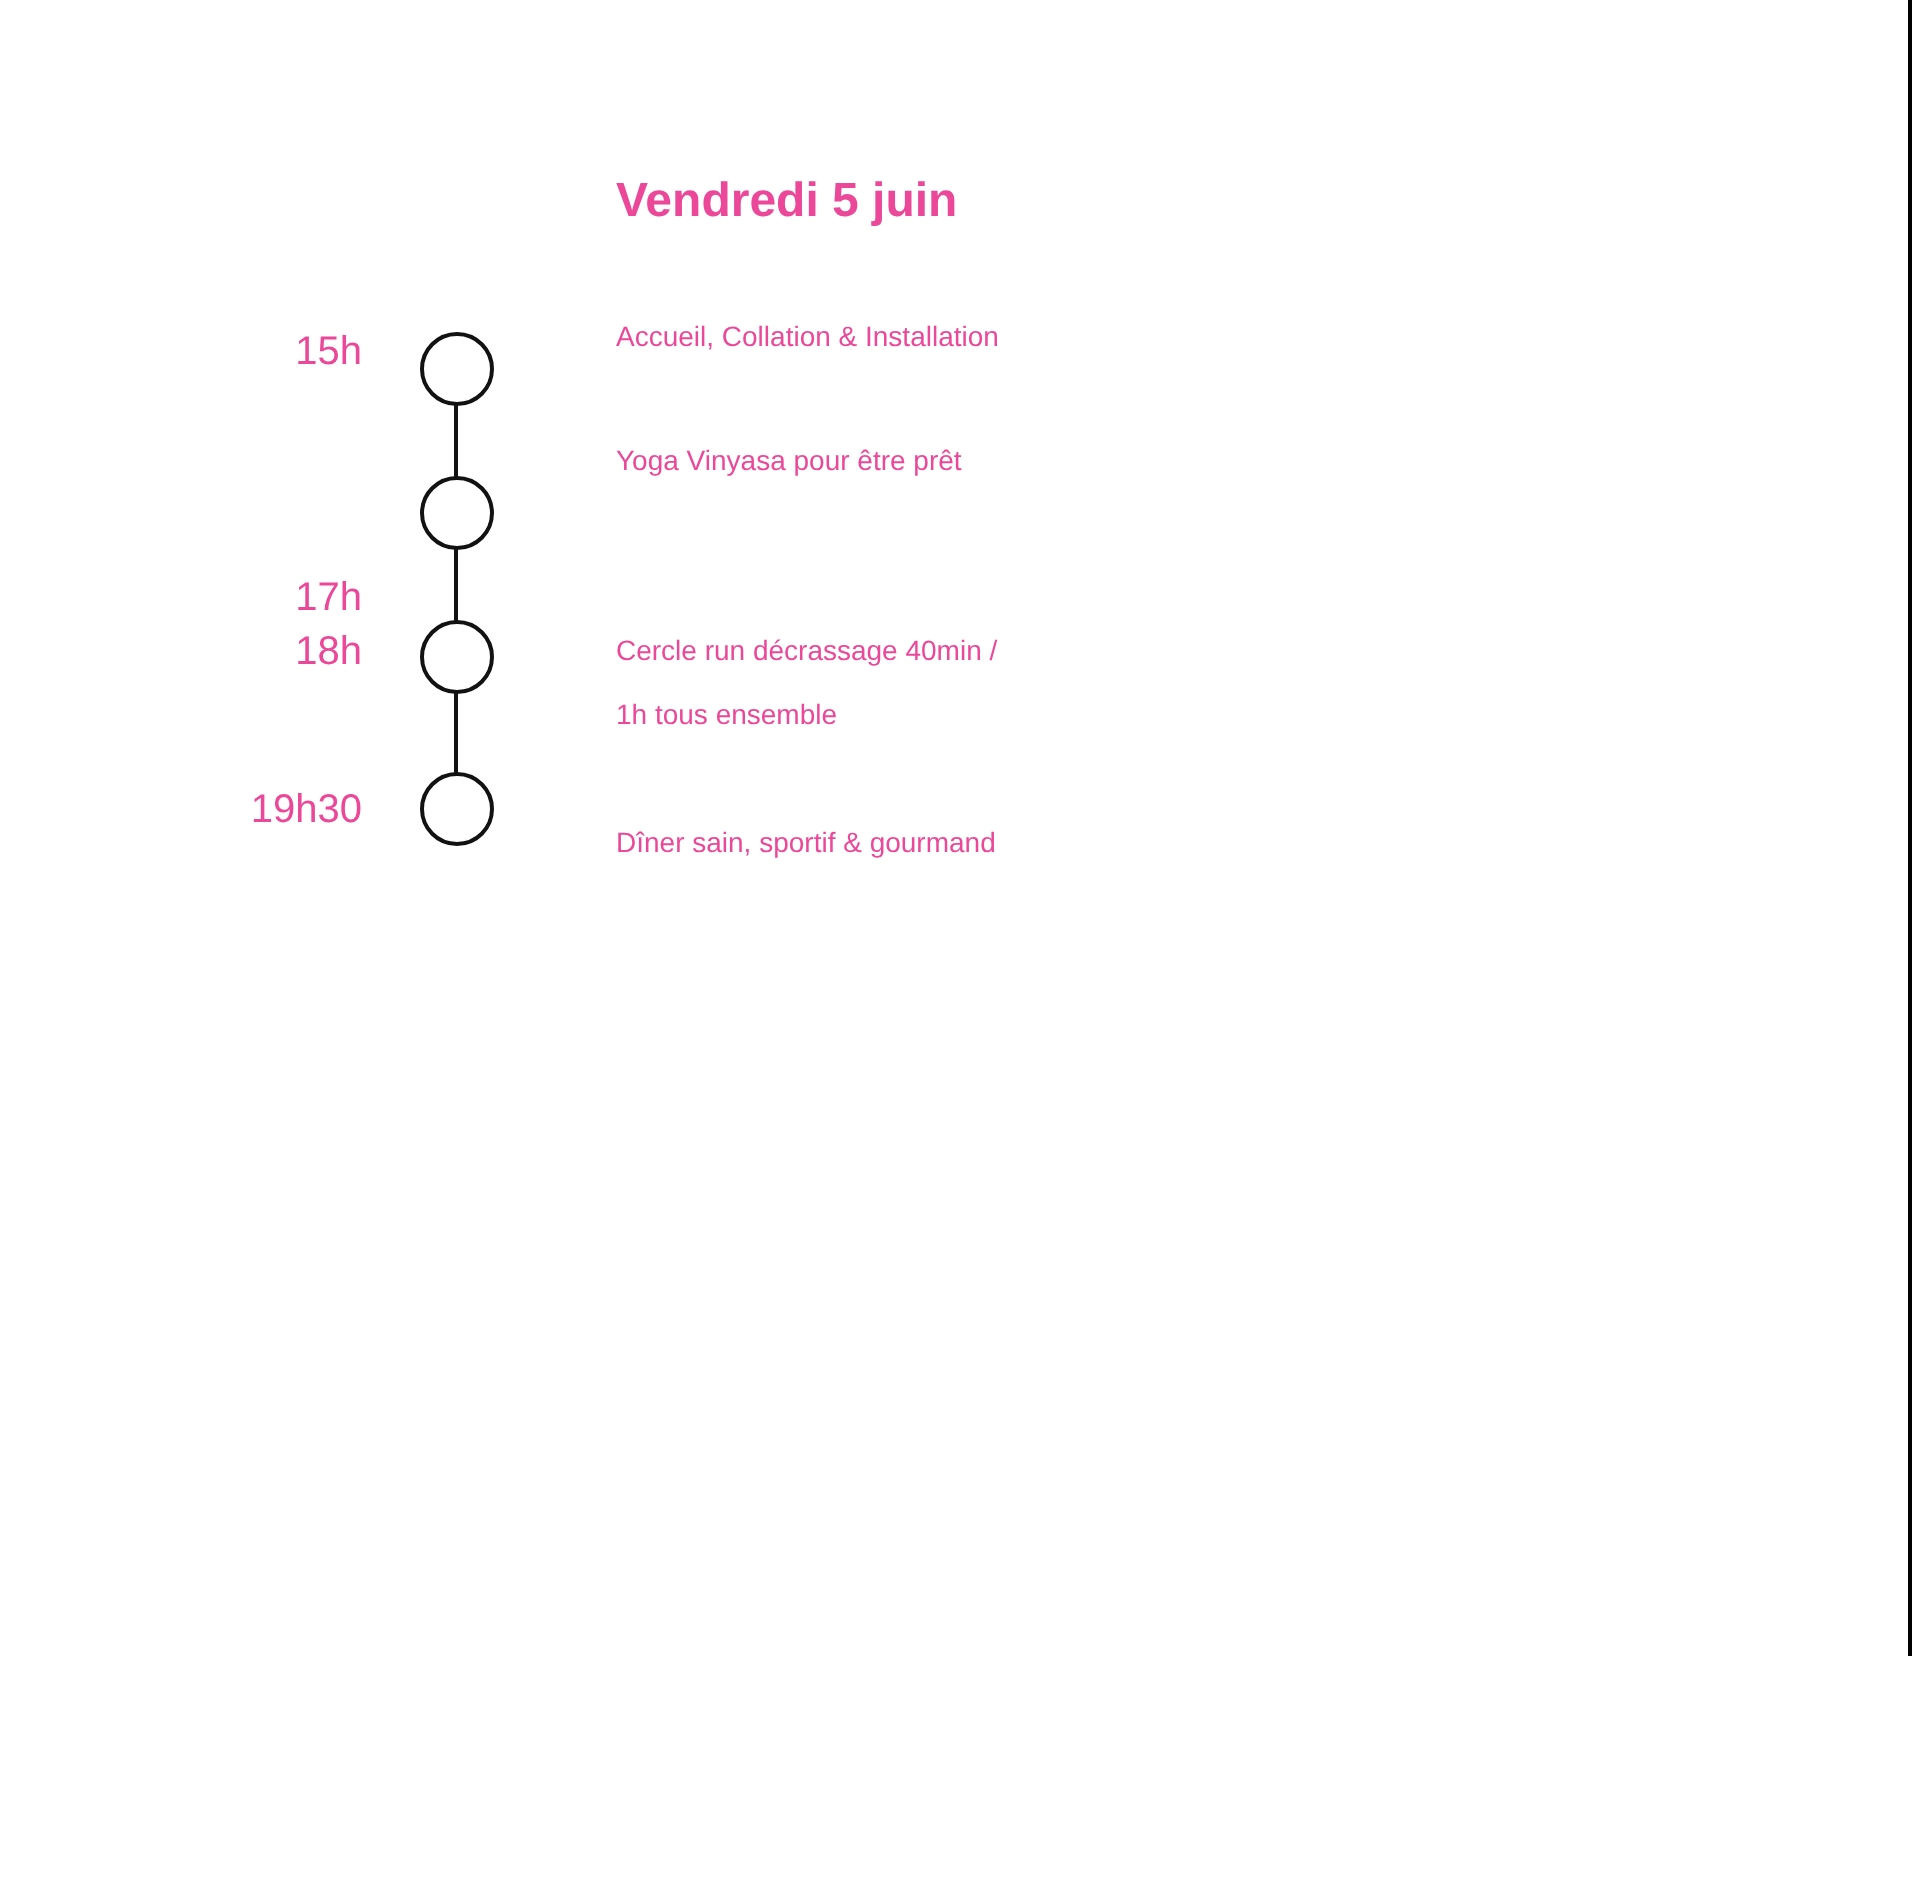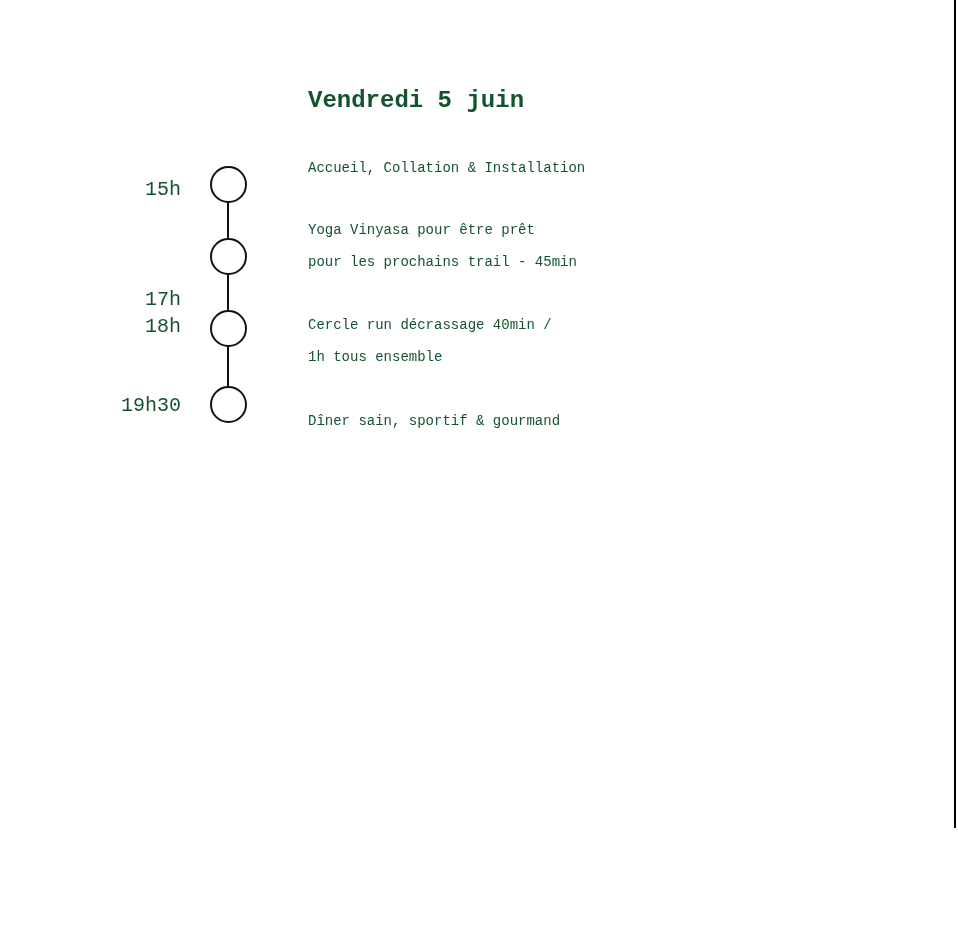--- a/index.html
+++ b/index.html
@@ -1,22 +1,22 @@
 <!DOCTYPE html>
 <html><head>
 <meta charset="utf-8">
 <style>
   html, body { margin: 0; padding: 0; background: #ffffff; }
   .page {
     position: relative;
     width: 958px;
     height: 828px;
     background: #ffffff;
-    font-family: Liberation Mono, monospace;
-    color: #14532d;
+    font-family: Liberation Sans, sans-serif;
+    color: #ec4899;
     overflow: hidden;
   }
   .right-border {
     position: absolute;
     left: 954px;
     top: 0;
     width: 2px;
     height: 937px;
     background: #000000;
   }
@@ -32,21 +32,21 @@
   }
   .time-label {
     position: absolute;
     left: 41px;
     width: 140px;
     text-align: right;
     font-size: 20px;
     line-height: 25px;
     white-space: nowrap;
   }
-  .t0 { top: 177px; }
+  .t0 { top: 164px; }
   .t1 { top: 243px; margin-top: 44px; }
   .t2 { top: 314px; }
   .t3 { top: 393px; }
   .tl-line {
     position: absolute;
     left: 227px;
     top: 185px;
     width: 2px;
     height: 220px;
     background: #121212;
@@ -97,21 +97,20 @@
   <div class="time-label t1">17h</div>
   <div class="time-label t2">18h</div>
   <div class="time-label t3">19h30</div>
 
   <div class="event e0">
     <div>Accueil, Collation &amp; Installation</div>
   </div>
 
   <div class="event e1">
     <div>Yoga Vinyasa pour être prêt</div>
-    <div>pour les prochains trail - 45min</div>
   </div>
 
   <div class="event e2">
     <div>Cercle run décrassage 40min /</div>
     <div>1h tous ensemble</div>
   </div>
 
   <div class="event e3">
     <div>Dîner sain, sportif &amp; gourmand</div>
   </div>

